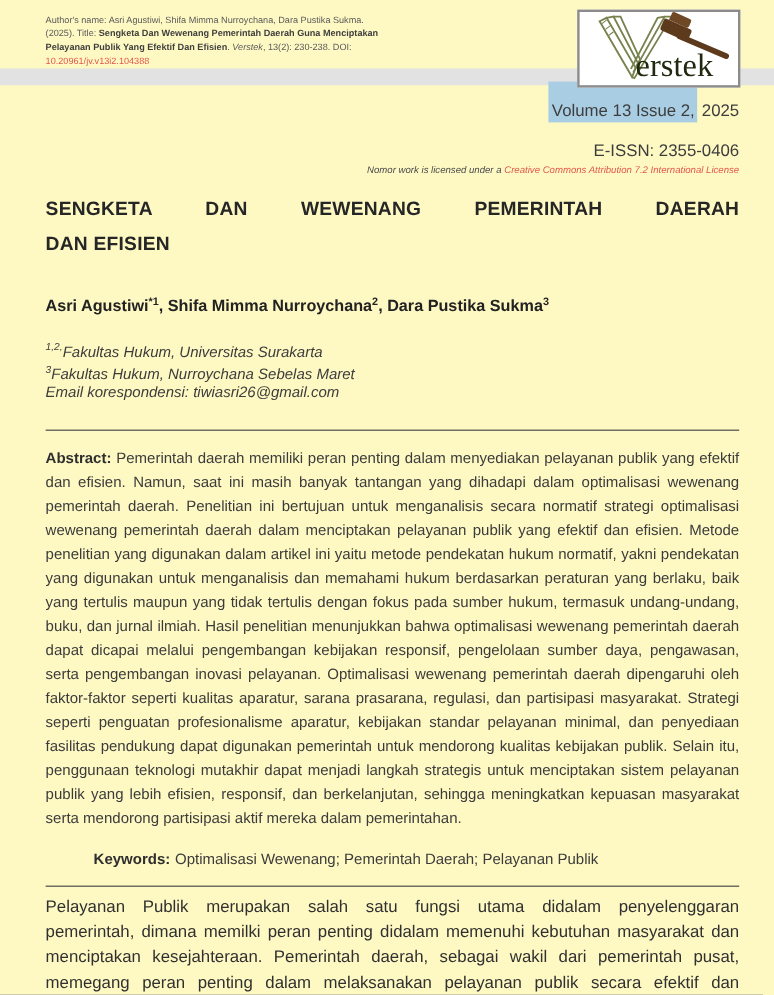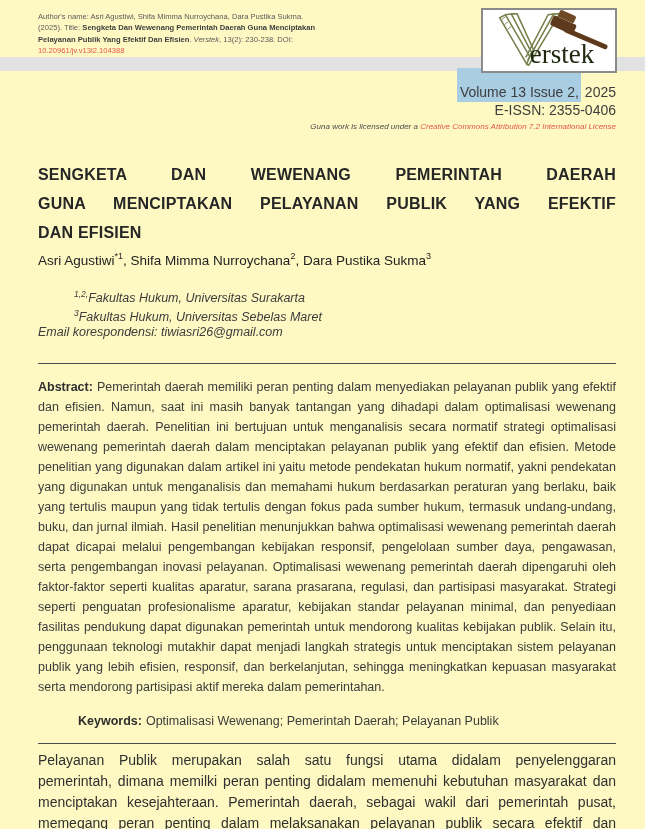--- a/index.html
+++ b/index.html
@@ -29,43 +29,43 @@
     position:absolute; left:481px; top:8px; width:136px; height:65px;
     background:#ffffff; border:2px solid #8b8b8b;
     display:flex; align-items:flex-start; justify-content:center;
     z-index:2;
   }
   .issue-block {
     position:absolute; right:29px; top:84px; text-align:right;
   }
   .vol-line { font-size:14px; color:#3d3d3d; line-height:17px; }
   .vol-hl { background:#a9cde3; padding:16px 2px 2px 3px; }
-  .eissn { font-size:14px; color:#3d3d3d; line-height:17px; margin-top:1px; }
+  .eissn { font-size:14px; color:#3d3d3d; line-height:17px; margin-top:16px; }
   .license {
     font-size:8px; font-style:italic; color:#4a4a4a; margin-top:3px;
   }
   
   .content {
     position:absolute; left:38px; top:160px; width:578px;
   }
   .title-line {
     font-size:16px; font-weight:700; color:#262626;
     line-height:29px; letter-spacing:.2px;
     text-align:justify; text-align-last:justify;
   }
   .title-line.last { text-align-last:left; }
   .authors {
-    margin-top:4px; font-size:13.5px; font-weight:400; color:#222;
+    margin-top:28px; font-size:13.5px; font-weight:700; color:#222;
   }
   .authors sup { font-size:9px; }
   .affiliations {
     margin-top:19px; font-style:italic; font-size:12.5px;
     color:#3c3c3c; line-height:15px;
   }
-  .affiliations sup { font-size:8.5px;margin-left:36px; }
+  .affiliations sup { font-size:8.5px; }
   .rule { margin-top:23px; border-top:1px solid #4d4d4d; height:0; }
   .abstract {
     margin-top:13px; font-size:12.5px; line-height:20px;
     text-align:justify; color:#3b3b3b;
   }
   .abstract b, .keywords b { color:#2e2e2e; margin-right:4px; }
   .keywords { margin-top:17px; font-size:12.5px; color:#3b3b3b;padding-left:40px; }
   .rule2 { margin-top:15px; border-top:1px solid #4d4d4d; height:0; }
   .sec-heading {
     margin-top:9px; font-size:17px; font-weight:700; color:#e0261c;
@@ -109,39 +109,38 @@
       </g>
     </svg>
   </div>
 
   <div class="issue-block">
     <div class="vol-line">
       <span class="vol-hl">Volume 13 Issue 2,</span><span> 2025</span>
     </div>
     <div class="eissn">E-ISSN: 2355-0406</div>
     <div class="license">
-      <span>Guna work is licensed under a </span><a class="link-red">Creative Commons Attribution 7.2 International License</a>
+      <span>Nomor work is licensed under a </span><a class="link-red">Creative Commons Attribution 7.2 International License</a>
     </div>
   </div>
 
   <div class="content">
 
     <h1>
       <div class="title-line">SENGKETA DAN WEWENANG PEMERINTAH DAERAH</div>
-      <div class="title-line">GUNA MENCIPTAKAN PELAYANAN PUBLIK YANG EFEKTIF</div>
       <div class="title-line last">DAN EFISIEN</div>
     </h1>
 
     <p class="authors">
       <span>Asri Agustiwi</span><sup>*1</sup><span>, </span><span>Shifa Mimma Nurroychana</span><sup>2</sup><span>, </span><span>Dara Pustika Sukma</span><sup>3</sup>
     </p>
 
     <div class="affiliations">
       <div><sup>1,2,</sup><span>Fakultas Hukum, Universitas Surakarta</span></div>
-      <div><sup>3</sup><span>Fakultas Hukum, Universitas Sebelas Maret</span></div>
+      <div><sup>3</sup><span>Fakultas Hukum, Nurroychana Sebelas Maret</span></div>
       <div>Email korespondensi: tiwiasri26@gmail.com</div>
     </div>
 
     <div class="rule"></div>
 
     <p class="abstract">
       <b>Abstract:</b><span>Pemerintah daerah memiliki peran penting dalam menyediakan pelayanan publik yang efektif dan efisien. Namun, saat ini masih banyak tantangan yang dihadapi dalam optimalisasi wewenang pemerintah daerah. Penelitian ini bertujuan untuk menganalisis secara normatif strategi optimalisasi wewenang pemerintah daerah dalam menciptakan pelayanan publik yang efektif dan efisien. Metode penelitian yang digunakan dalam artikel ini yaitu metode pendekatan hukum normatif, yakni pendekatan yang digunakan untuk menganalisis dan memahami hukum berdasarkan peraturan yang berlaku, baik yang tertulis maupun yang tidak tertulis dengan fokus pada sumber hukum, termasuk undang-undang, buku, dan jurnal ilmiah. Hasil penelitian menunjukkan bahwa optimalisasi wewenang pemerintah daerah dapat dicapai melalui pengembangan kebijakan responsif, pengelolaan sumber daya, pengawasan, serta pengembangan inovasi pelayanan. Optimalisasi wewenang pemerintah daerah dipengaruhi oleh faktor-faktor seperti kualitas aparatur, sarana prasarana, regulasi, dan partisipasi masyarakat. Strategi seperti penguatan profesionalisme aparatur, kebijakan standar pelayanan minimal, dan penyediaan fasilitas pendukung dapat digunakan pemerintah untuk mendorong kualitas kebijakan publik. Selain itu, penggunaan teknologi mutakhir dapat menjadi langkah strategis untuk menciptakan sistem pelayanan publik yang lebih efisien, responsif, dan berkelanjutan, sehingga meningkatkan kepuasan masyarakat serta mendorong partisipasi aktif mereka dalam pemerintahan.</span>
     </p>
 
     <p class="keywords">

